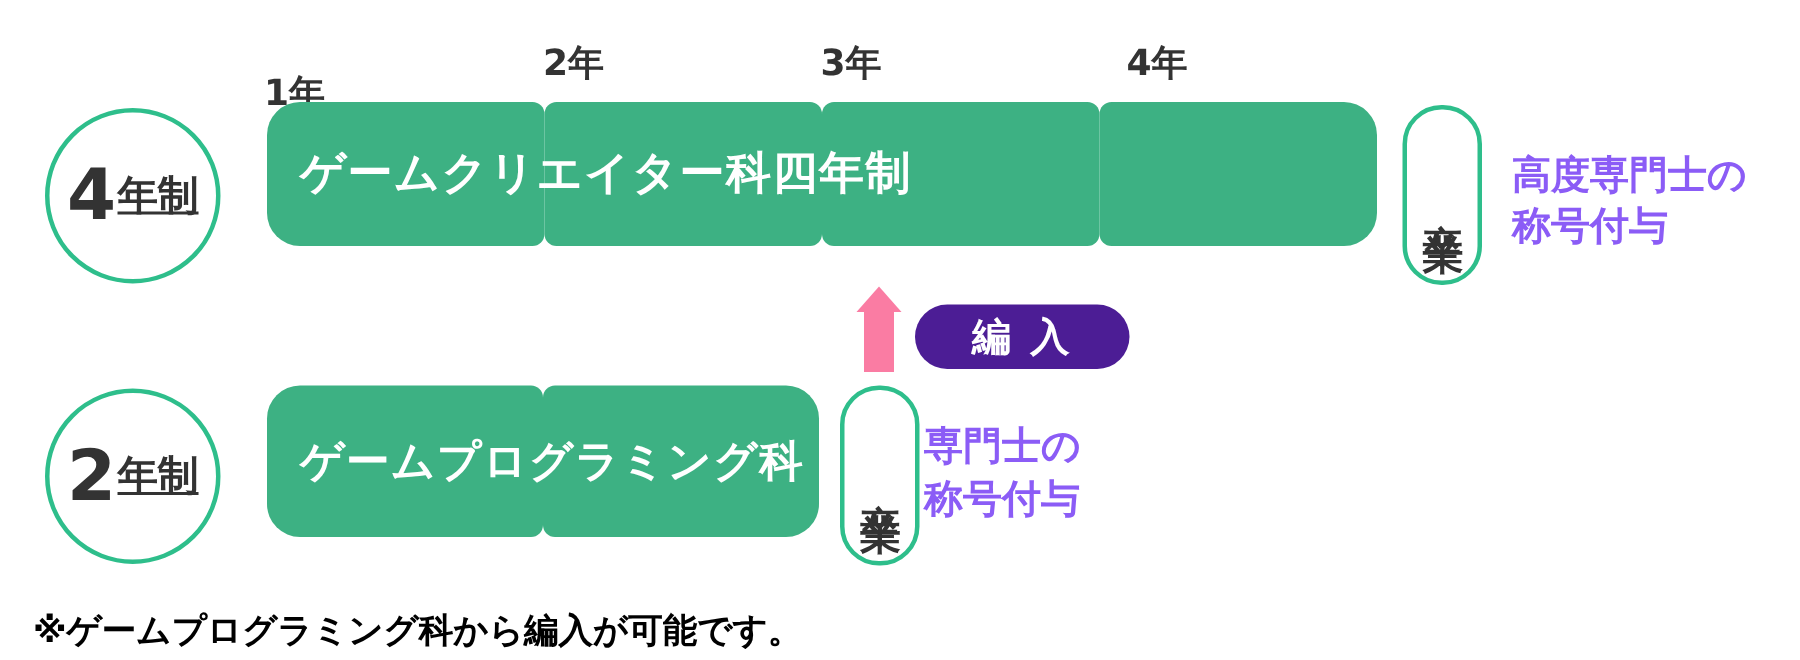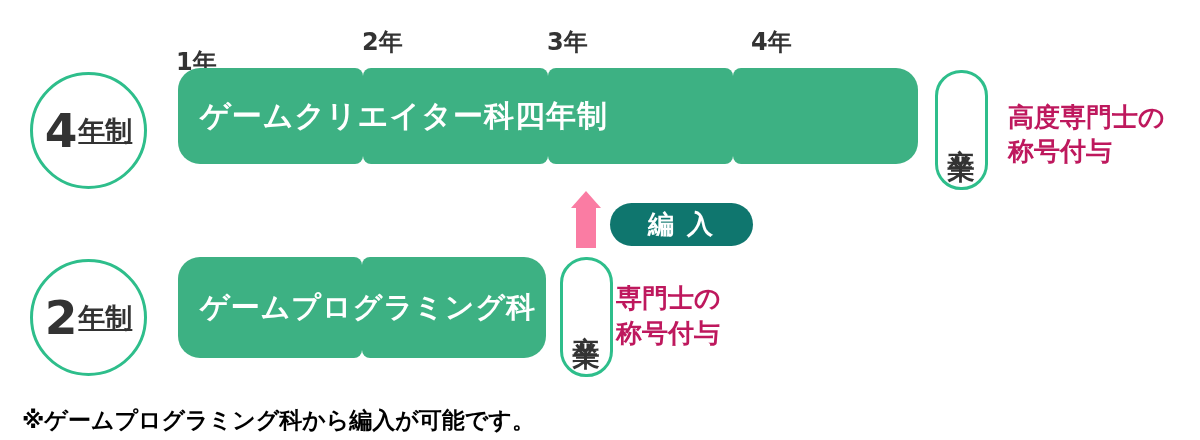--- a/index.html
+++ b/index.html
@@ -32,33 +32,33 @@
     position:absolute;width:53px;height:120px;background:#ffffff;
     border:3px solid #2EBE8B;border-radius:26px;box-sizing:border-box;
     display:flex;align-items:center;justify-content:center;
   }
   .vtext{
     writing-mode:vertical-rl;text-orientation:upright;
     font-size:27px;font-weight:700;color:#333;letter-spacing:7px;line-height:1;
     margin-top:7px;
   }
   
-  .outcome{position:absolute;font-size:26px;font-weight:700;color:#be185d;line-height:34px;white-space:nowrap;}
+  .outcome{position:absolute;font-size:26px;font-weight:700;color:#8b5cf6;line-height:34px;white-space:nowrap;}
   
   .arrow{position:absolute;left:571px;top:191px;width:30px;height:66px;}
   .arrow .head{
     position:absolute;left:0;top:0;width:0;height:0;
     border-left:15px solid transparent;border-right:15px solid transparent;
     border-bottom:17px solid #FA7CA3;
   }
   .arrow .shaft{position:absolute;left:5px;top:15px;width:20px;height:42px;background:#FA7CA3;}
   
   .transfer-badge{
     position:absolute;left:610px;top:203px;width:143px;height:43px;border-radius:22px;
-    background:#0f766e;color:#ffffff;font-size:26px;font-weight:700;
+    background:#4c1d95;color:#ffffff;font-size:26px;font-weight:700;
     display:flex;align-items:center;justify-content:center;letter-spacing:2px;
   }
   
   .note{position:absolute;left:22px;top:405px;font-size:23px;font-weight:700;color:#000000;white-space:nowrap;}
 </style>
 </head>
 <body>
 
 <div class="stage">
 

